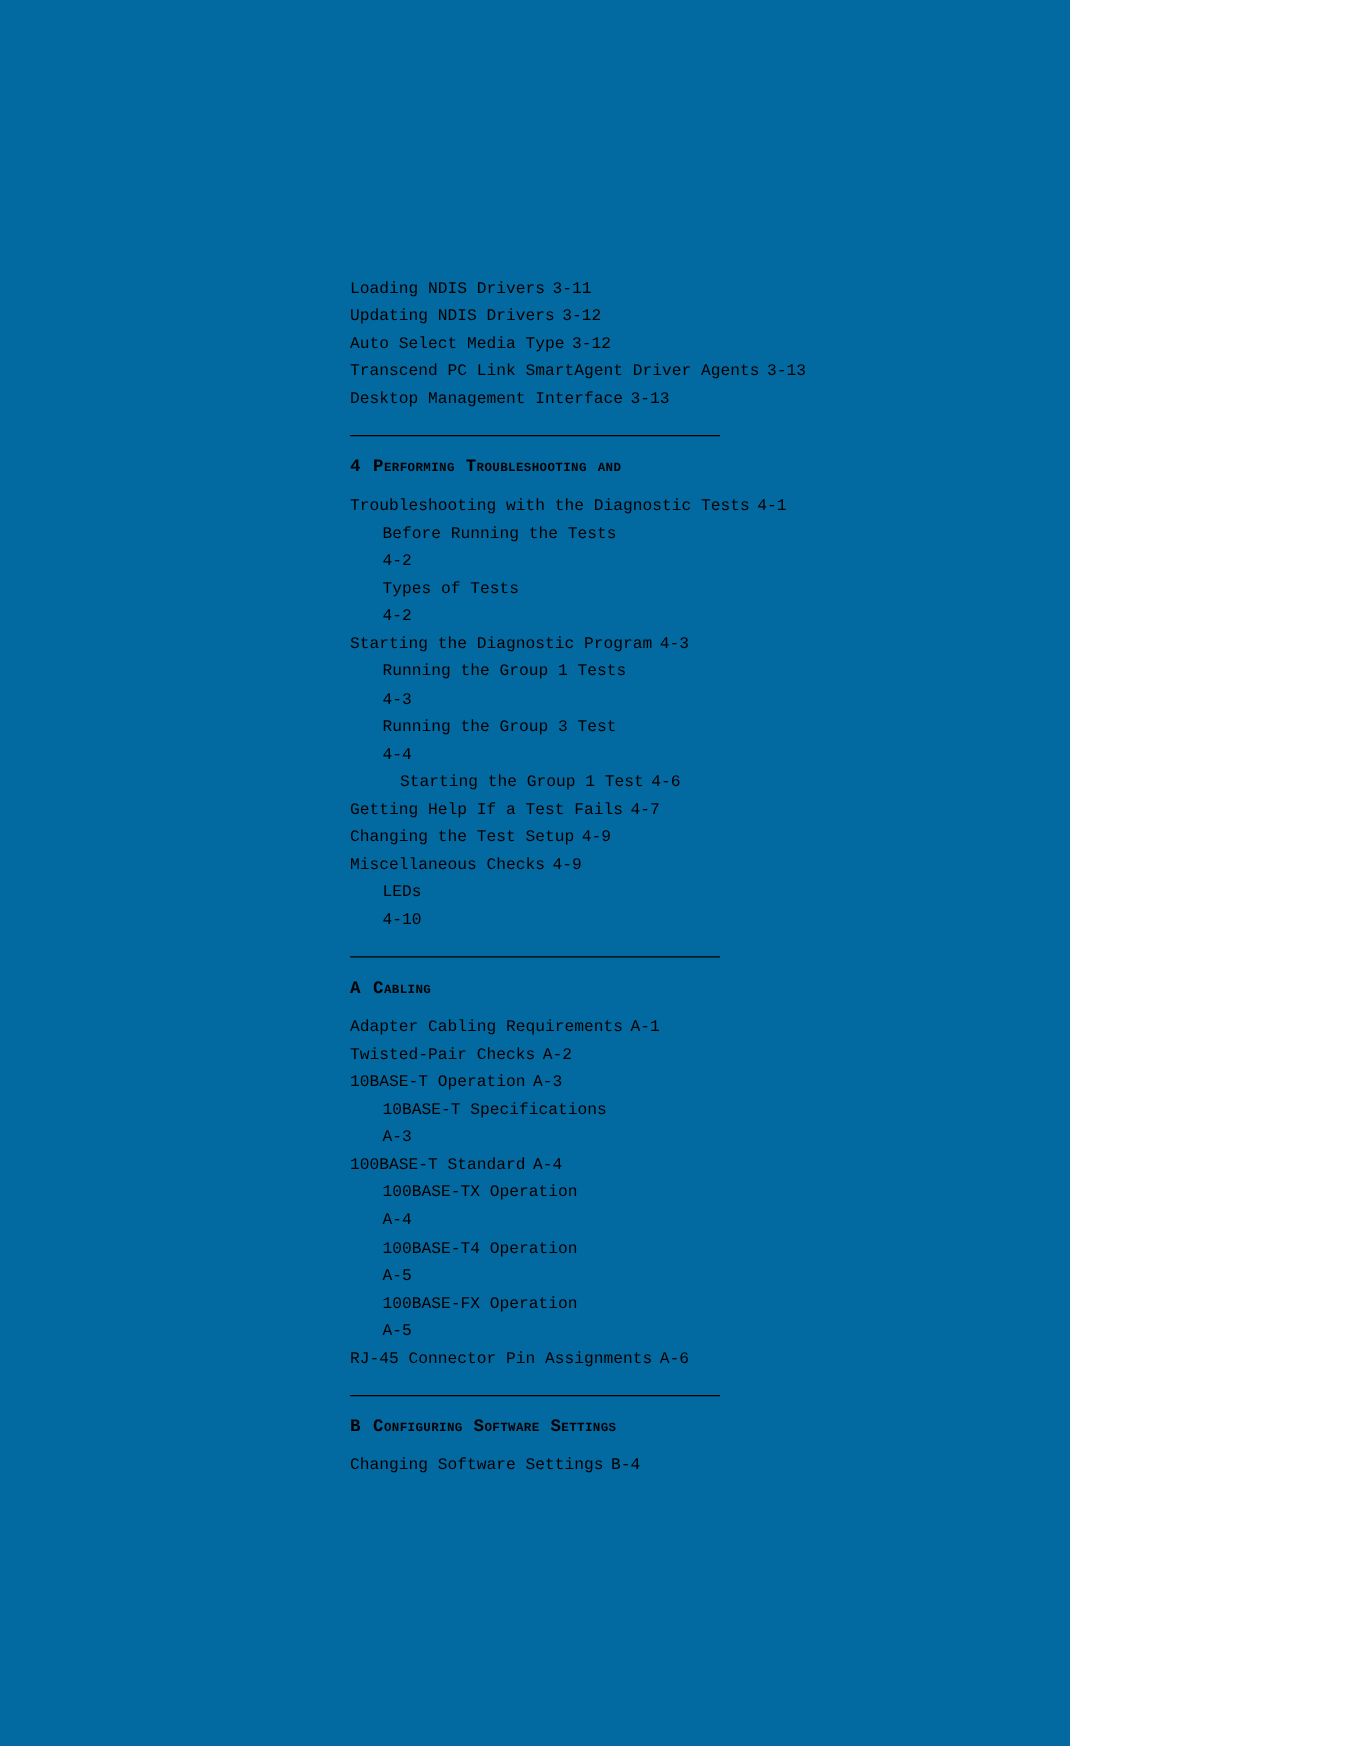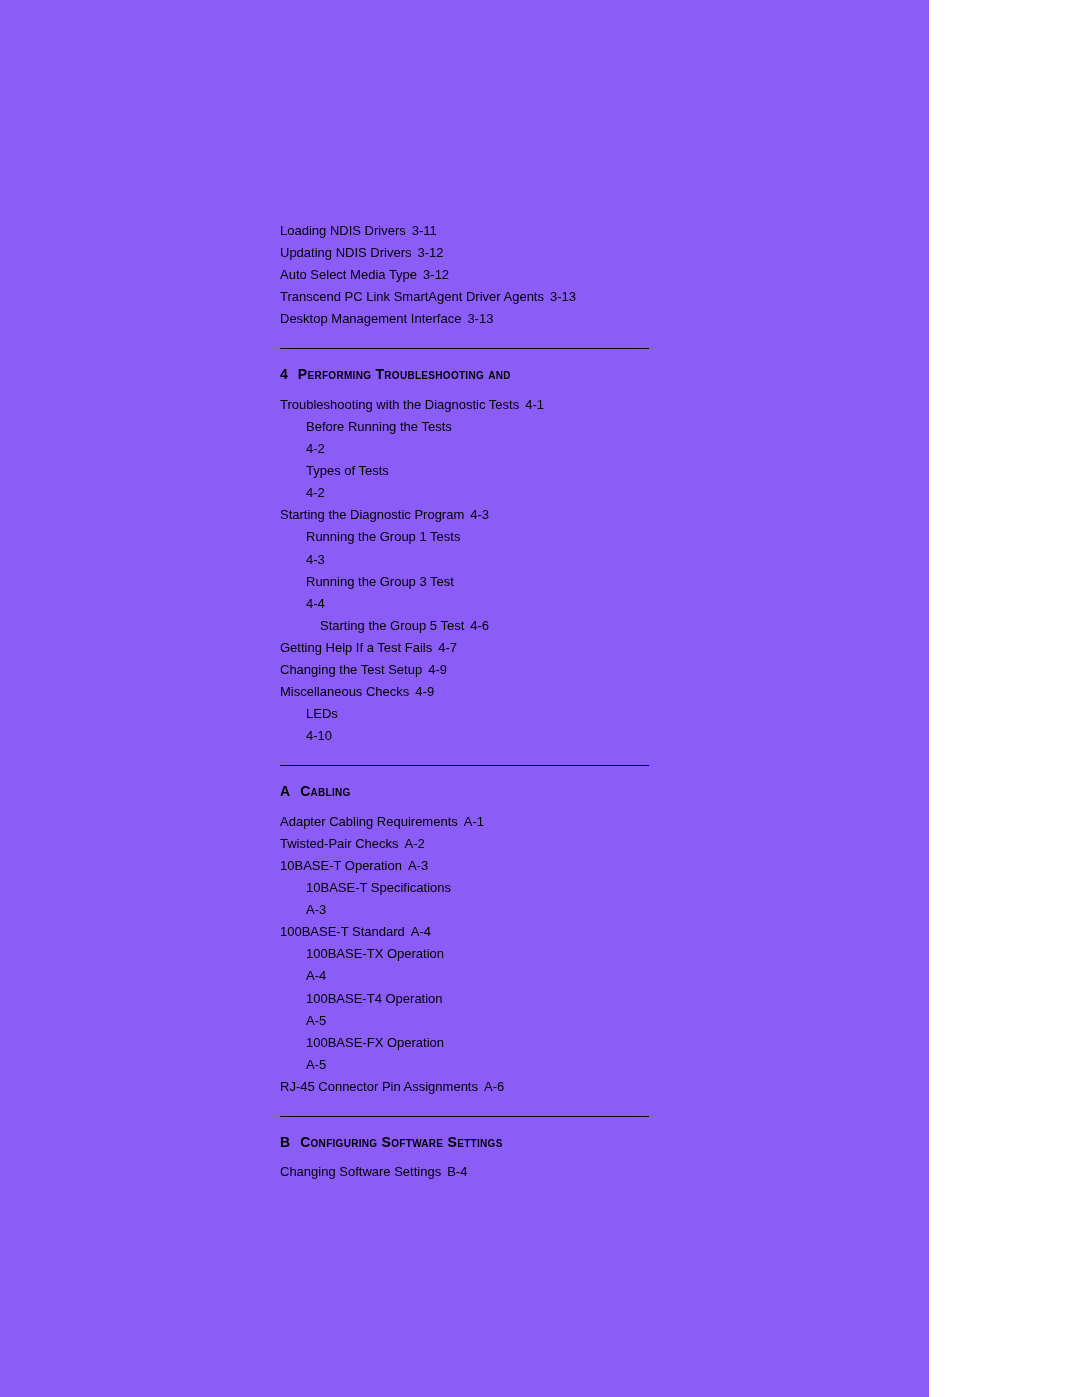--- a/index.html
+++ b/index.html
@@ -11,24 +11,25 @@
     body {
       background: #ffffff;
       font-family: 'Arial', sans-serif;
       font-size: 13px;
       color: #000000;
       width: 1080px;
       min-height: 1397px;
     }
 
     .page {
-      width: 929px;
+      width: 856px;
       min-height: 1397px;
-      background: #8b5cf6;
+      background: #0369a1;
       padding: 220px 280px 100px 280px;
+      font-family: Liberation Mono, monospace;
     }
 
     .toc-section {
       margin-bottom: 0;
     }
 
     .toc-entry {
       display: flex;
       align-items: baseline;
       line-height: 1.7;
@@ -138,21 +139,21 @@
     </div>
     <div class="toc-entry indent-1">
       <span class="title">Running the Group 1 Tests</span>
       <span class="page-num">4-3</span>
     </div>
     <div class="toc-entry indent-1">
       <span class="title">Running the Group 3 Test</span>
       <span class="page-num">4-4</span>
     </div>
     <div class="toc-entry indent-2">
-      <span class="title">Starting the Group 5 Test</span>
+      <span class="title">Starting the Group 1 Test</span>
       <span class="page-num">4-6</span>
     </div>
     <div class="toc-entry indent-0">
       <span class="title">Getting Help If a Test Fails</span>
       <span class="page-num">4-7</span>
     </div>
     <div class="toc-entry indent-0">
       <span class="title">Changing the Test Setup</span>
       <span class="page-num">4-9</span>
     </div>

